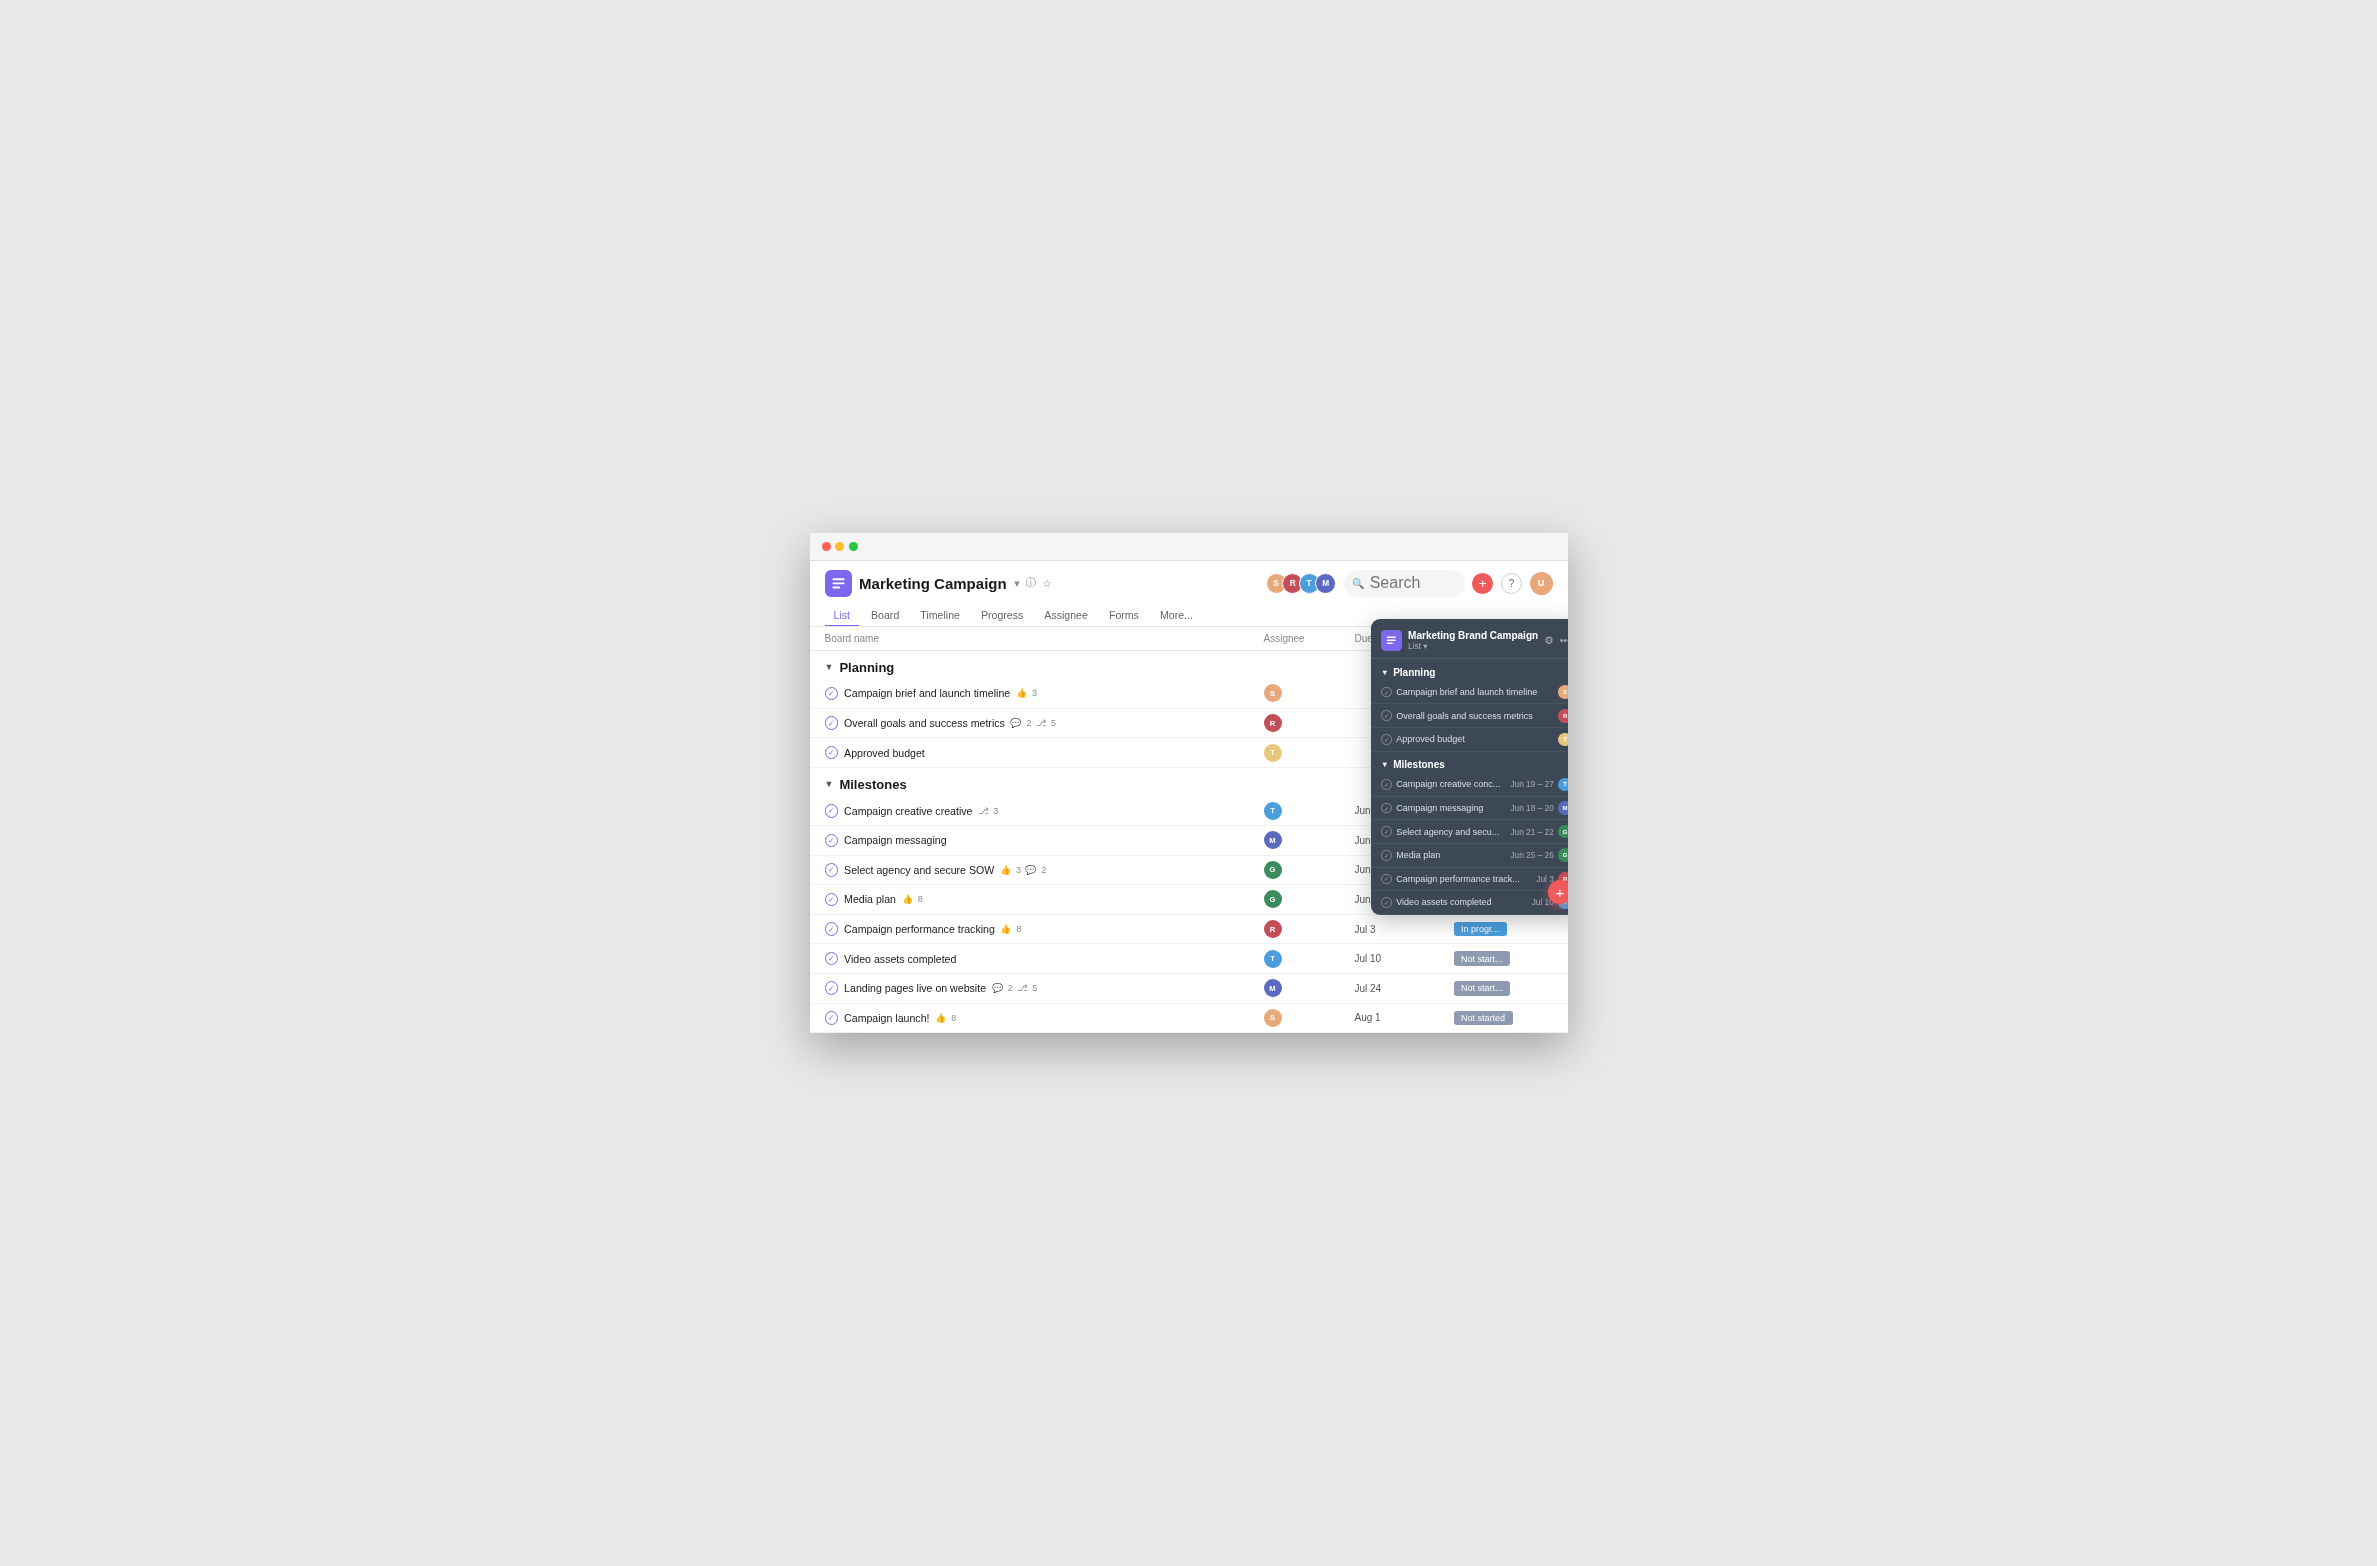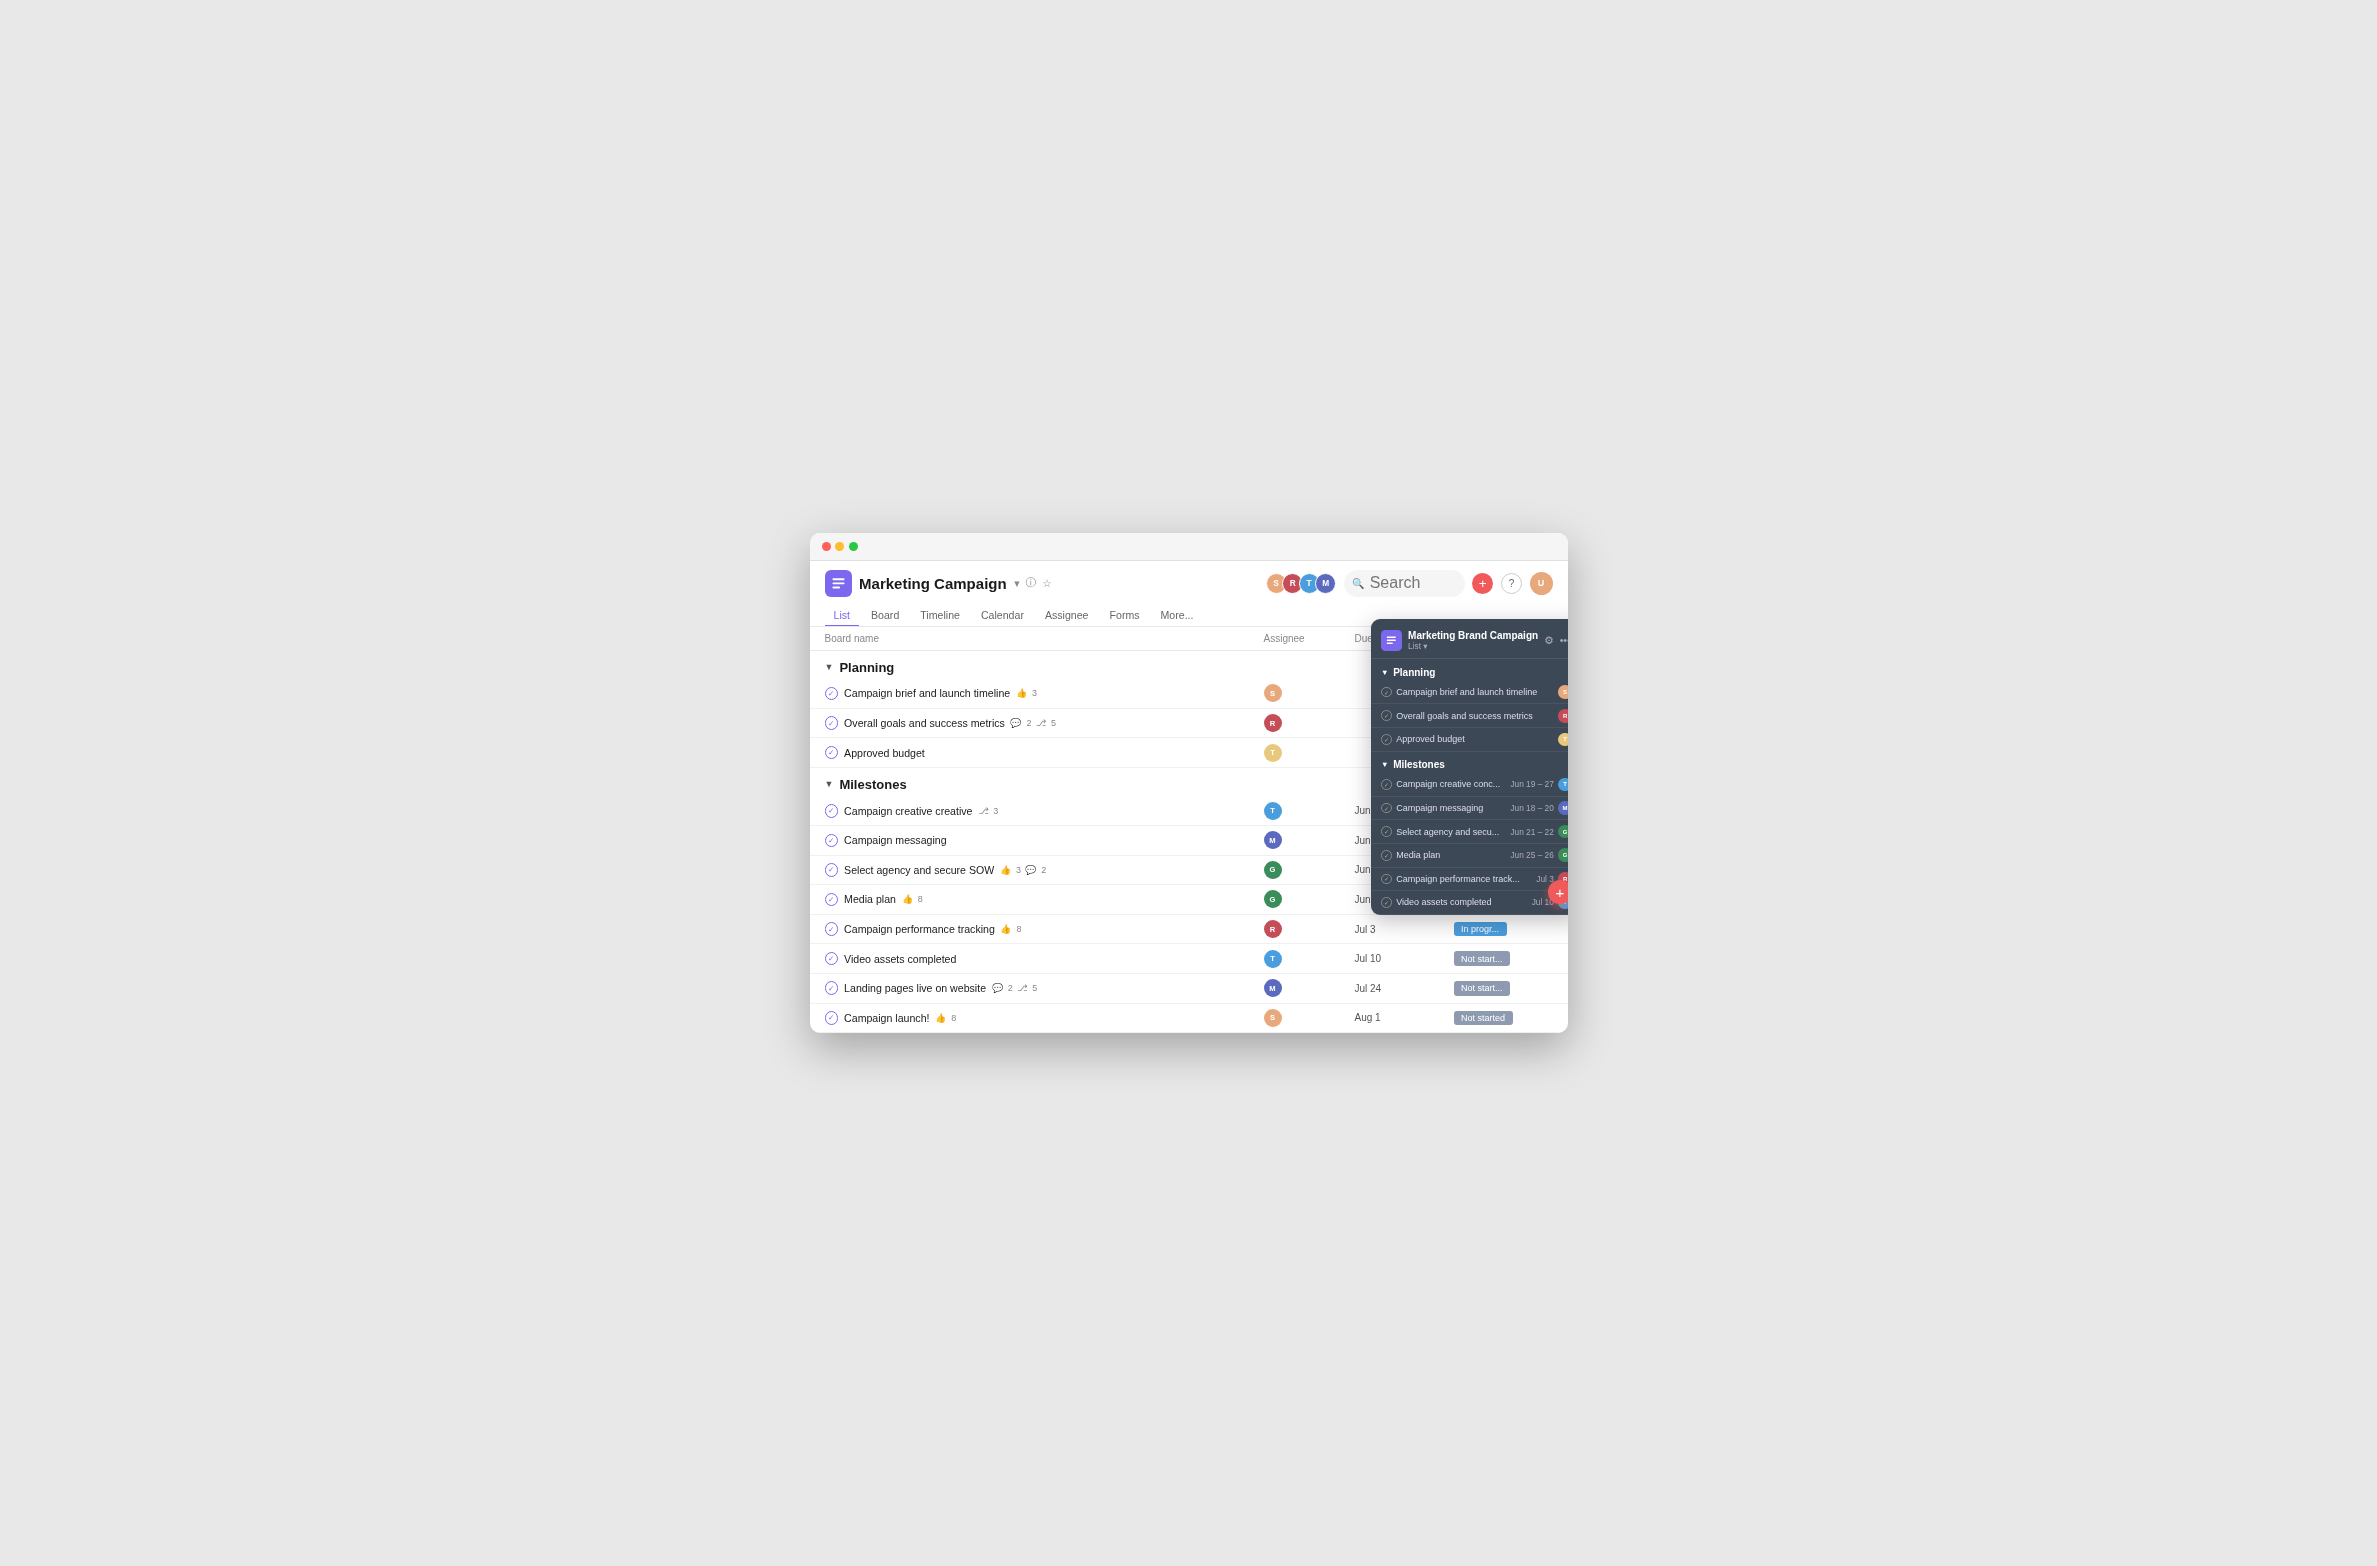--- a/index.html
+++ b/index.html
@@ -7,21 +7,21 @@
       background: #e8e8e8;
       font-family: -apple-system, BlinkMacSystemFont, 'Segoe UI', sans-serif;
       display: flex;
       align-items: center;
       justify-content: center;
       min-height: 100vh;
       padding: 15px;
     }
     .window {
       background: #ffffff;
-      border-radius: 10px;
+      border-radius: 1px;
       box-shadow: 0 15px 45px rgba(0,0,0,0.3);
       width: 758px;
       overflow: hidden;
       position: relative;
     }
     .titlebar {
       background: #f5f5f5;
       padding: 9px 12px;
       display: flex;
       align-items: center;
@@ -445,21 +445,21 @@
         </div>
         <button class="add-btn">+</button>
         <div class="help-btn">?</div>
         <div class="user-avatar">U</div>
       </div>
     </div>
     <nav class="nav-tabs">
       <div class="nav-tab active">List</div>
       <div class="nav-tab">Board</div>
       <div class="nav-tab">Timeline</div>
-      <div class="nav-tab">Calendar</div>
+      <div class="nav-tab">Progress</div>
       <div class="nav-tab">Assignee</div>
       <div class="nav-tab">Forms</div>
       <div class="nav-tab">More...</div>
     </nav>
   </div>
 
   <div class="main-content">
     <div class="task-list">
 
       <div class="table-header">

